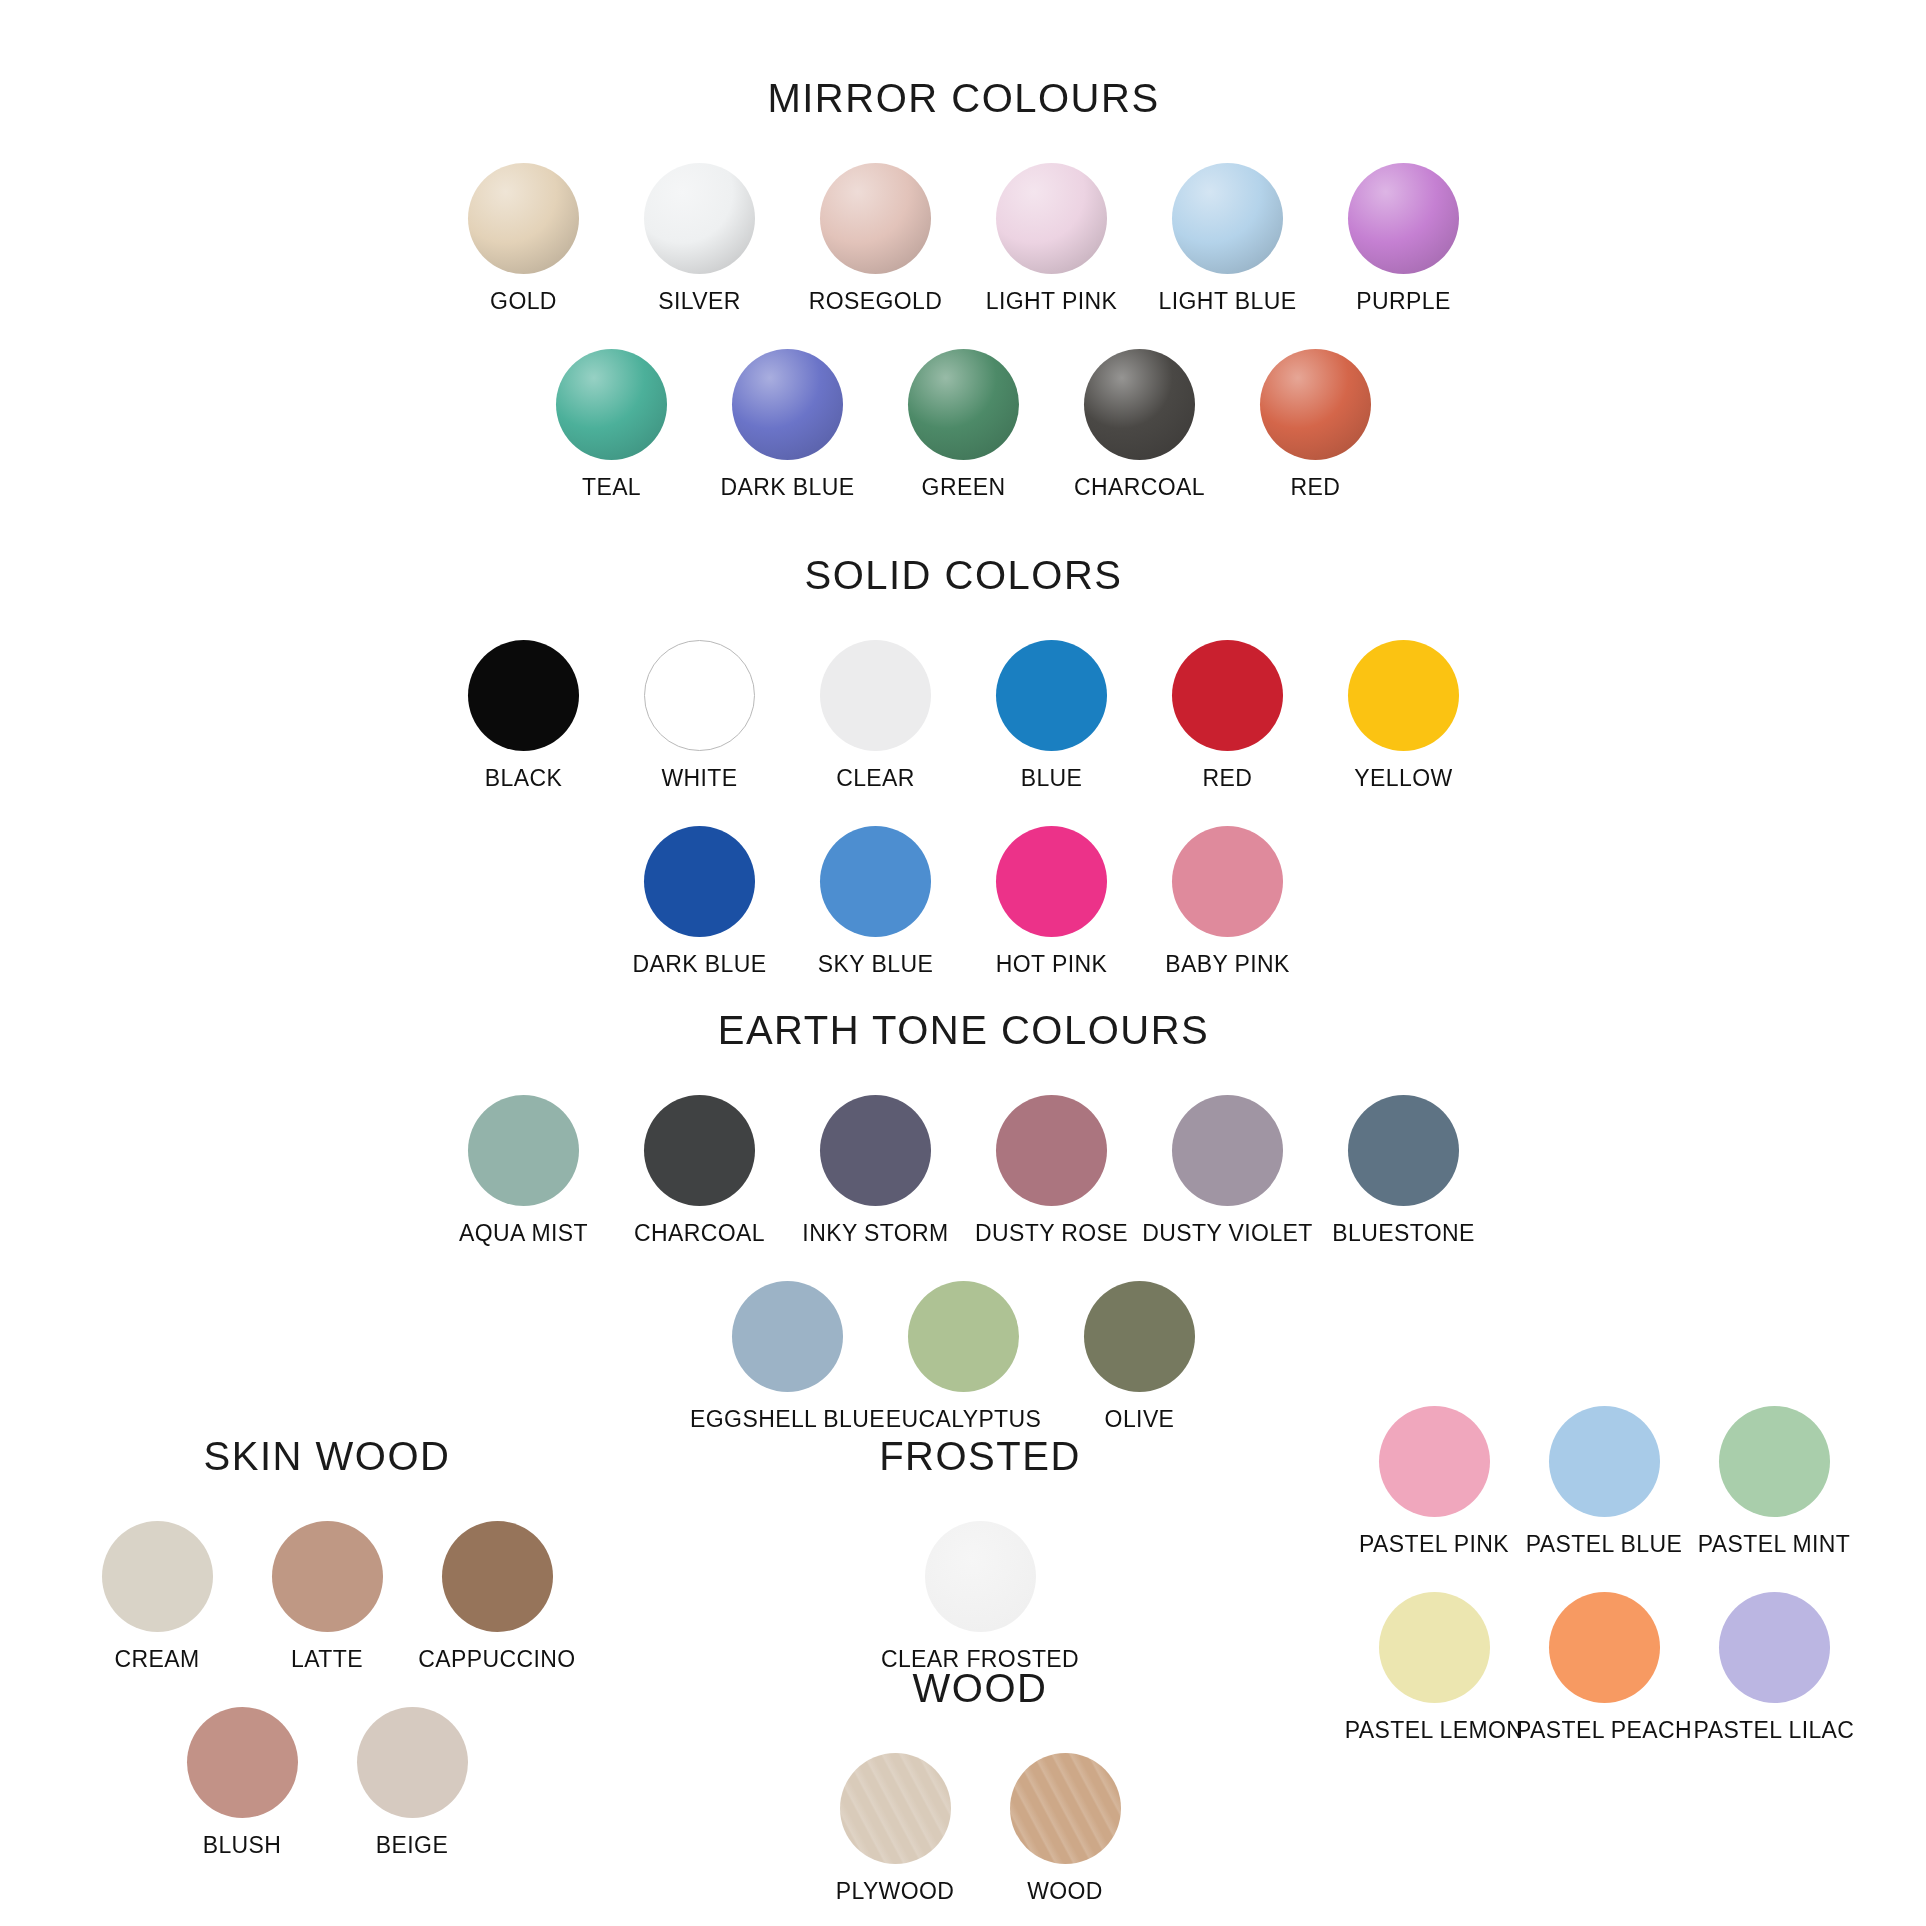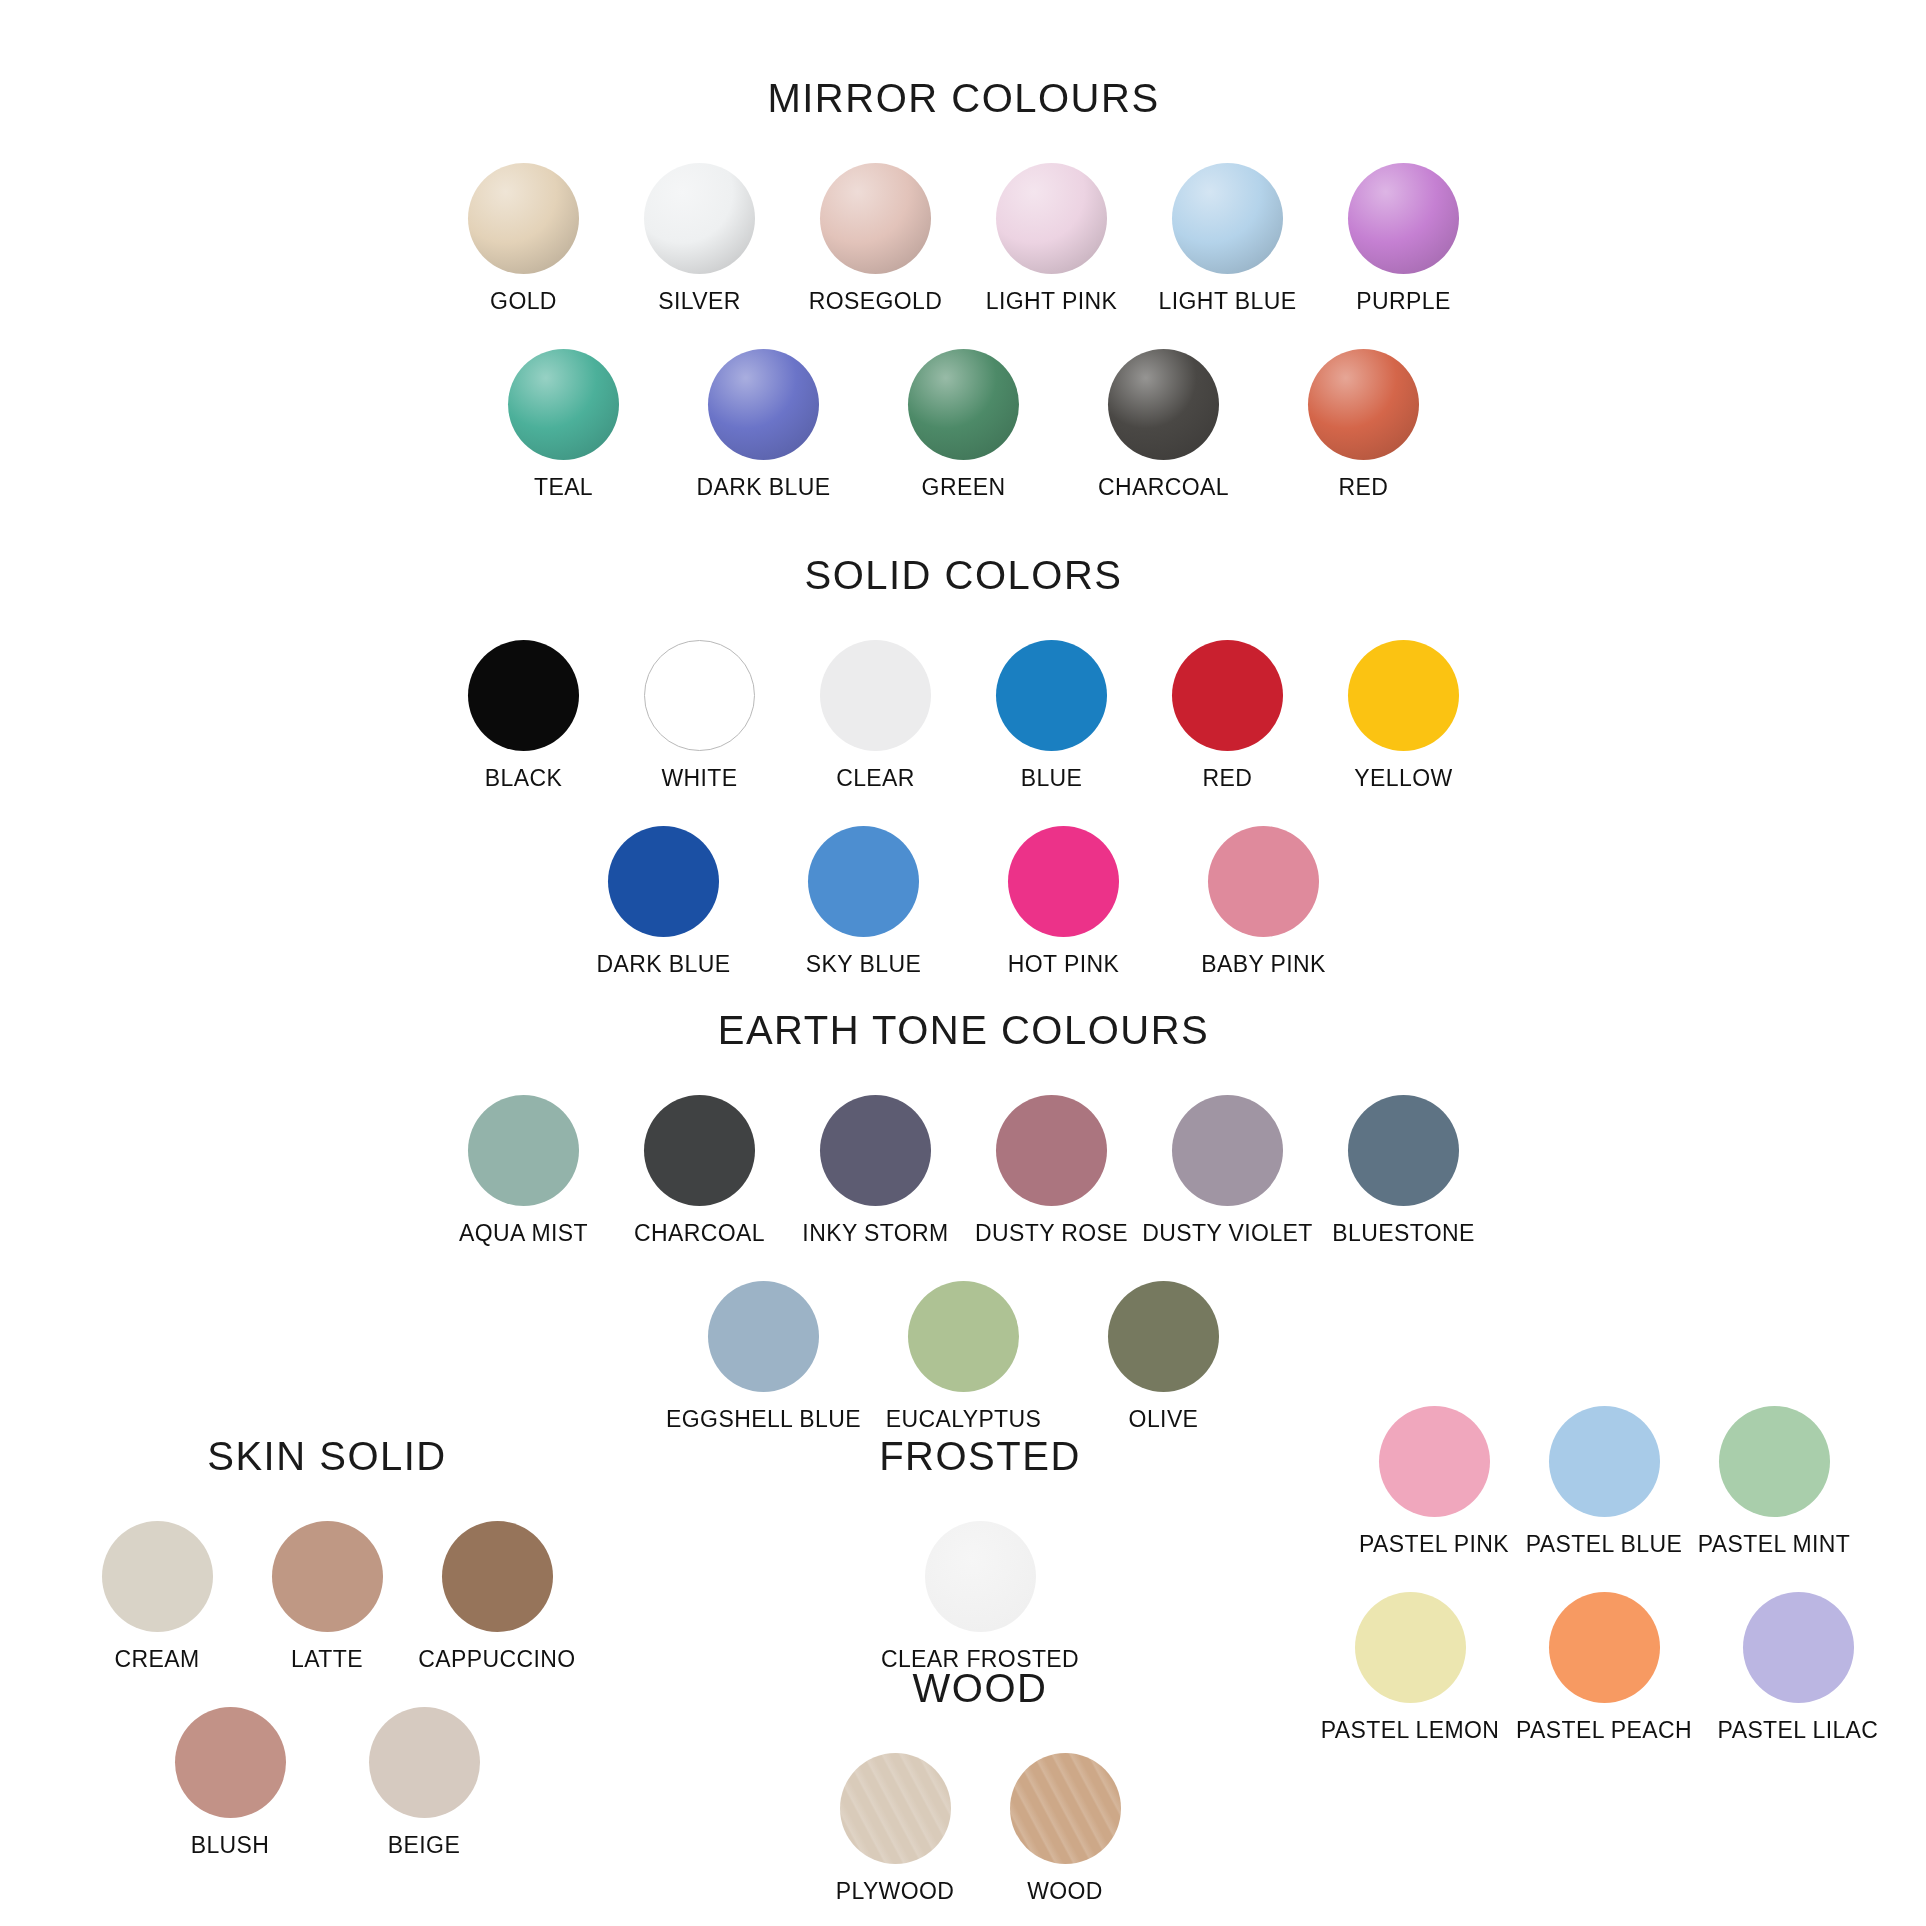--- a/index.html
+++ b/index.html
@@ -69,21 +69,21 @@
 
   #mirror-section      { left: 0;    top: 48px;   width: 1927px; }
   #solid-section       { left: 0;    top: 525px;  width: 1927px; }
   #earth-section       { left: 0;    top: 980px;  width: 1927px; }
 
   #skin-section        { left: 20px;   top: 1406px; width: 614px; }
   #frosted-section     { left: 673px;  top: 1406px; width: 614px; }
   #wood-section        { left: 673px;  top: 1638px; width: 614px; }
   #pastel-section      { left: 1287px; top: 1406px; width: 634px; }
 
-  .row-gap { margin-top: 34px; gap: 24px; }
+  .row-gap { margin-top: 34px; }
 
   .heading-gap { margin-bottom: 42px; margin-top: 28px; }
 
   
   .swatch.sm { width: 170px; }
 </style>
 </head>
 <body>
 
 <div class="page">
@@ -226,21 +226,21 @@
           <div class="caption">EUCALYPTUS</div>
         </div>
         <div class="swatch">
           <div class="dot" style="background: rgb(118, 121, 95);"></div>
           <div class="caption">OLIVE</div>
         </div>
       </div>
   </div>
 
   <div class="block" id="skin-section">
-    <div class="section-title heading-gap">SKIN SOLID</div>
+    <div class="section-title heading-gap">SKIN WOOD</div>
     <div class="row">
         <div class="swatch sm">
           <div class="dot" style="background: rgb(217, 211, 199);"></div>
           <div class="caption">CREAM</div>
         </div>
         <div class="swatch sm">
           <div class="dot" style="background: rgb(191, 152, 132);"></div>
           <div class="caption">LATTE</div>
         </div>
         <div class="swatch sm">

